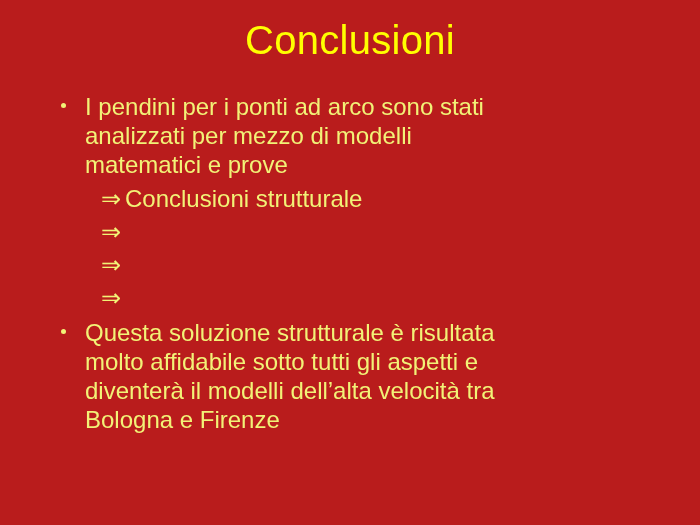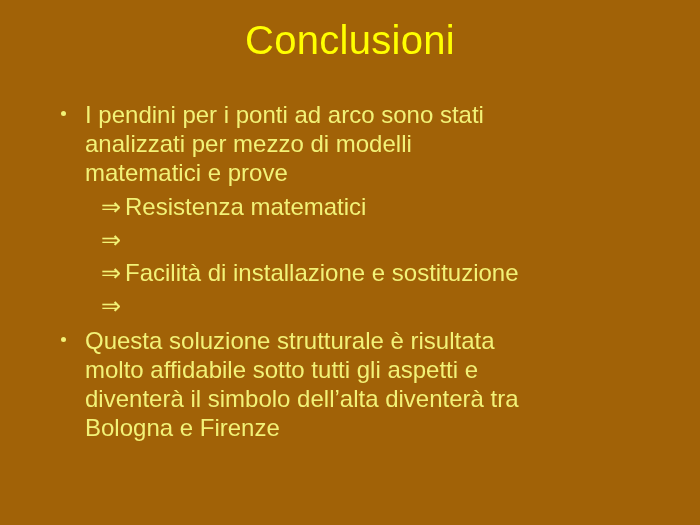--- a/index.html
+++ b/index.html
@@ -10,41 +10,41 @@
     width: 700px;
     height: 525px;
     overflow: hidden;
     font-family: "Liberation Sans", sans-serif;
   }
 
   #slide {
     position: relative;
     width: 700px;
     height: 525px;
-    background: #a16207;
+    background: #b91c1c;
     box-sizing: border-box;
   }
 
   #slide-title {
     position: absolute;
     left: 0;
     top: 18px;
     width: 700px;
     text-align: center;
     color: #FFFF00;
     font-size: 40px;
     line-height: 44px;
     letter-spacing: 0.3px;
     white-space: nowrap;
   }
 
   #body-area {
     position: absolute;
     left: 0;
-    top: 100px;
+    top: 92px;
     width: 554px;
   }
 
   .bullet-l1 {
     position: relative;
     padding-left: 85px;
     padding-right: 20px;
     margin: 0 0 2px 0;
     color: #F2F277;
     font-size: 24px;
@@ -104,37 +104,36 @@
     <div class="bullet-l1">
       <span class="dot"></span>
       <span class="txt">I pendini per i ponti ad arco sono stati analizzati per mezzo di modelli matematici e prove</span>
     </div>
 
 
     <div class="group-l2">
 
       <div class="bullet-l2">
         <span class="arrow">⇒</span>
-        <span class="txt">Resistenza matematici</span>
+        <span class="txt">Conclusioni strutturale</span>
       </div>
 
       <div class="bullet-l2">
         <span class="arrow">⇒</span>
       </div>
 
       <div class="bullet-l2">
         <span class="arrow">⇒</span>
-        <span class="txt">Facilità di installazione e sostituzione</span>
       </div>
 
       <div class="bullet-l2">
         <span class="arrow">⇒</span>
       </div>
 
     </div>
 
     <div class="bullet-l1">
       <span class="dot"></span>
-      <span class="txt">Questa soluzione strutturale è risultata molto affidabile sotto tutti gli aspetti e diventerà il simbolo dell’alta diventerà tra Bologna e Firenze</span>
+      <span class="txt">Questa soluzione strutturale è risultata molto affidabile sotto tutti gli aspetti e diventerà il modelli dell’alta velocità tra Bologna e Firenze</span>
     </div>
 
   </div>
 </div>
 
 </body></html>

